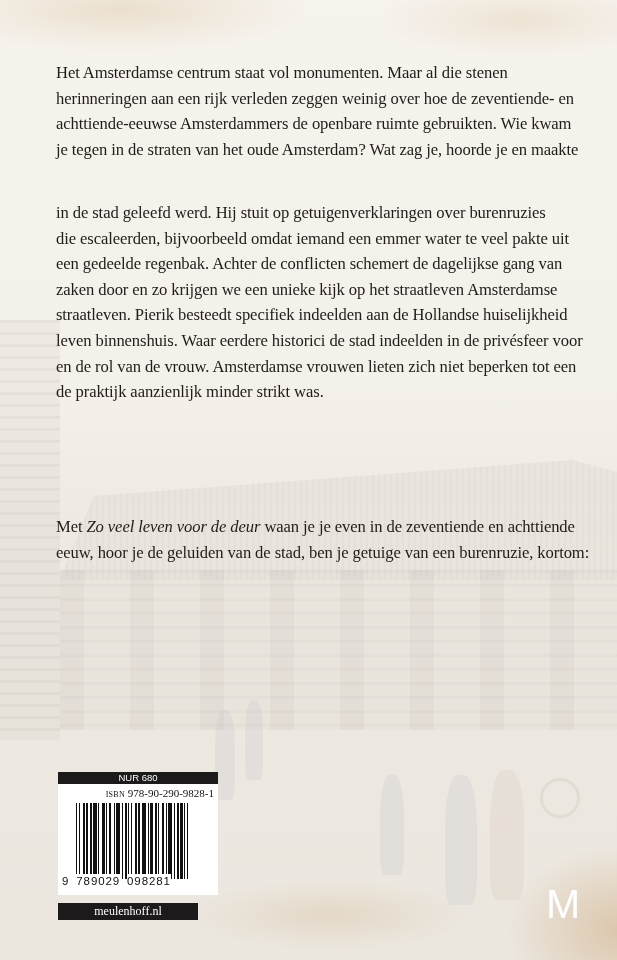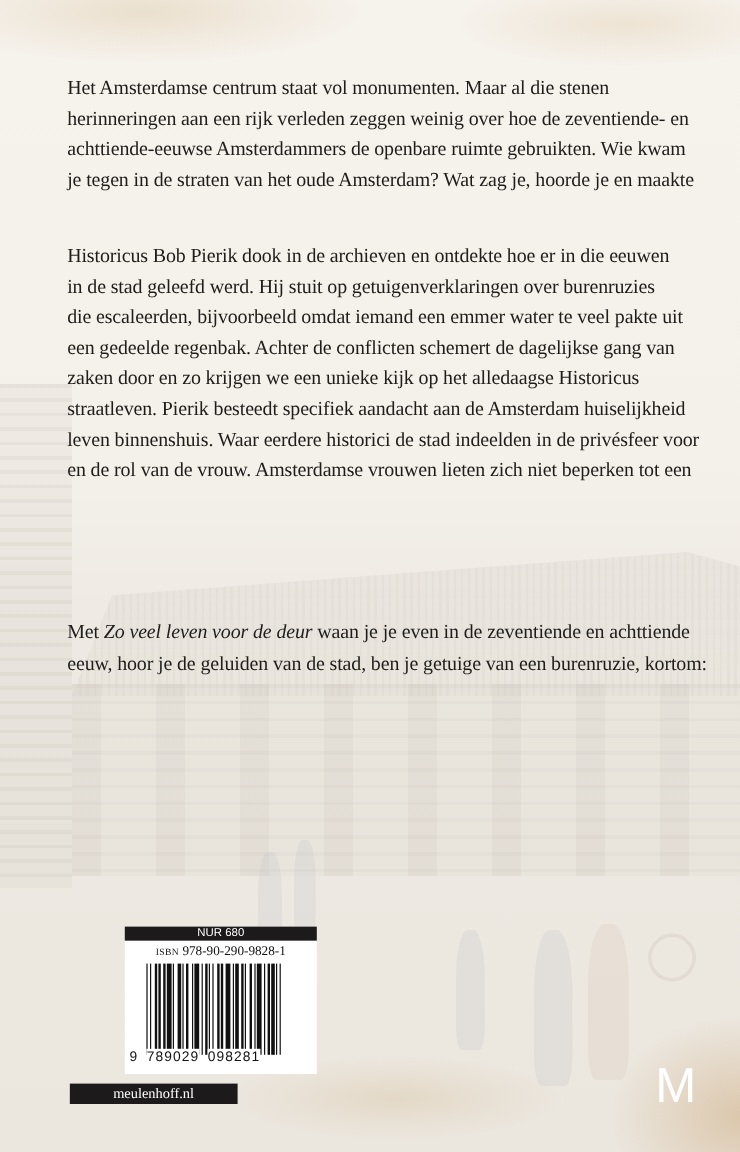--- a/index.html
+++ b/index.html
@@ -55,32 +55,32 @@
       position: absolute; left: 56px; width: 520px;
       font-size: 16.6px; line-height: 25.6px; letter-spacing: -0.1px;
     }
     .text-block p { margin: 0; white-space: nowrap; }
     #p1 { top: 60px; }
     #p2 { top: 200px; }
     #p3 { top: 514px; }
     .it { font-style: italic; }
 
     .barcode-box {
-      position: absolute; left: 58px; top: 772px; width: 160px; margin-left: 46px;
+      position: absolute; left: 58px; top: 772px; width: 160px;
     }
     .nur-bar {
       background: #1c1a1a; color: #fff; text-align: center;
       font-family: "Liberation Sans", "DejaVu Sans", sans-serif;
       font-size: 9.5px; height: 12px; line-height: 12px;
     }
     .barcode-white {
       background: #fff; padding: 3px 4px 2px 4px; height: 106px; position: relative;
     }
     .isbn-line {
-      font-size: 11px; line-height: 13px; white-space: nowrap; text-align: center; color: #111;
+      font-size: 11px; line-height: 13px; white-space: nowrap; text-align: right; color: #111;
     }
     .isbn-line .sc { font-size: 8px; letter-spacing: 0.3px; }
     .bars {
       position: absolute; left: 18px; top: 19px; width: 112px; height: 76px;
       display: flex; align-items: stretch;
     }
     .bars span { display: block; background: #111; }
     .bars span.g { background: transparent; }
     .digits {
       position: absolute; left: 4px; top: 90px; right: 4px;
@@ -119,28 +119,28 @@
 </div>
 
 <div class="text-block" id="p1">
   <p>Het Amsterdamse centrum staat vol monumenten. Maar al die stenen</p>
   <p>herinneringen aan een rijk verleden zeggen weinig over hoe de zeventiende- en</p>
   <p>achttiende-eeuwse Amsterdammers de openbare ruimte gebruikten. Wie kwam</p>
   <p>je tegen in de straten van het oude Amsterdam? Wat zag je, hoorde je en maakte</p>
 </div>
 
 <div class="text-block" id="p2">
-  <p>Historicus Bob Pierik dook in de archieven en ontdekte hoe er in die eeuwen</p>
   <p>in de stad geleefd werd. Hij stuit op getuigenverklaringen over burenruzies</p>
   <p>die escaleerden, bijvoorbeeld omdat iemand een emmer water te veel pakte uit</p>
   <p>een gedeelde regenbak. Achter de conflicten schemert de dagelijkse gang van</p>
-  <p>zaken door en zo krijgen we een unieke kijk op het alledaagse Historicus</p>
-  <p>straatleven. Pierik besteedt specifiek aandacht aan de Amsterdam huiselijkheid</p>
+  <p>zaken door en zo krijgen we een unieke kijk op het straatleven Amsterdamse</p>
+  <p>straatleven. Pierik besteedt specifiek indeelden aan de Hollandse huiselijkheid</p>
   <p>leven binnenshuis. Waar eerdere historici de stad indeelden in de privésfeer voor</p>
   <p>en de rol van de vrouw. Amsterdamse vrouwen lieten zich niet beperken tot een</p>
+  <p>de praktijk aanzienlijk minder strikt was.</p>
 </div>
 
 <div class="text-block" id="p3">
   <p><span>Met </span><span class="it">Zo veel leven voor de deur</span><span> waan je je even in de zeventiende en achttiende</span></p>
   <p>eeuw, hoor je de geluiden van de stad, ben je getuige van een burenruzie, kortom:</p>
 </div>
 
 <div class="barcode-box">
   <div class="nur-bar">NUR 680</div>
   <div class="barcode-white">

